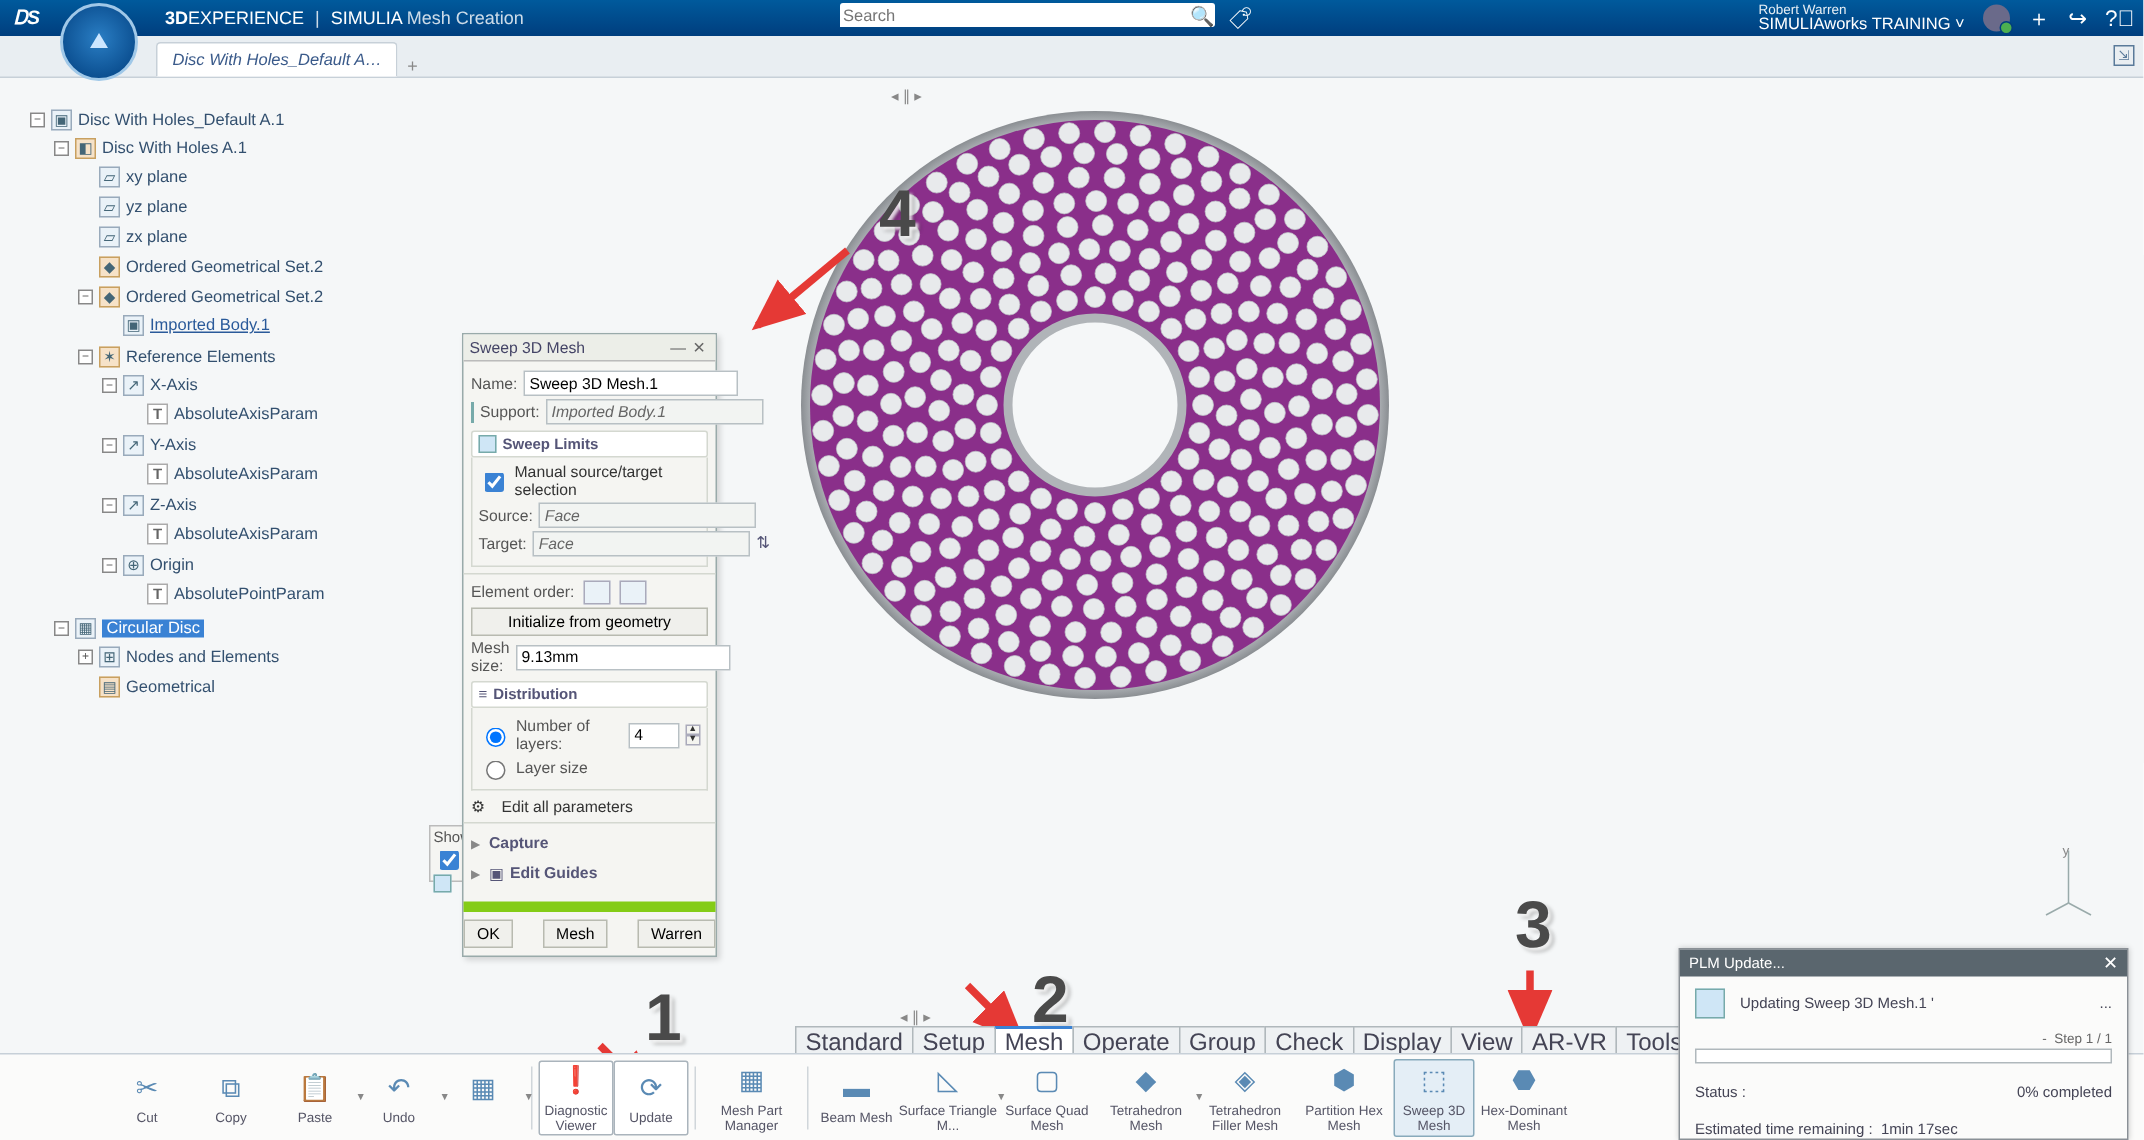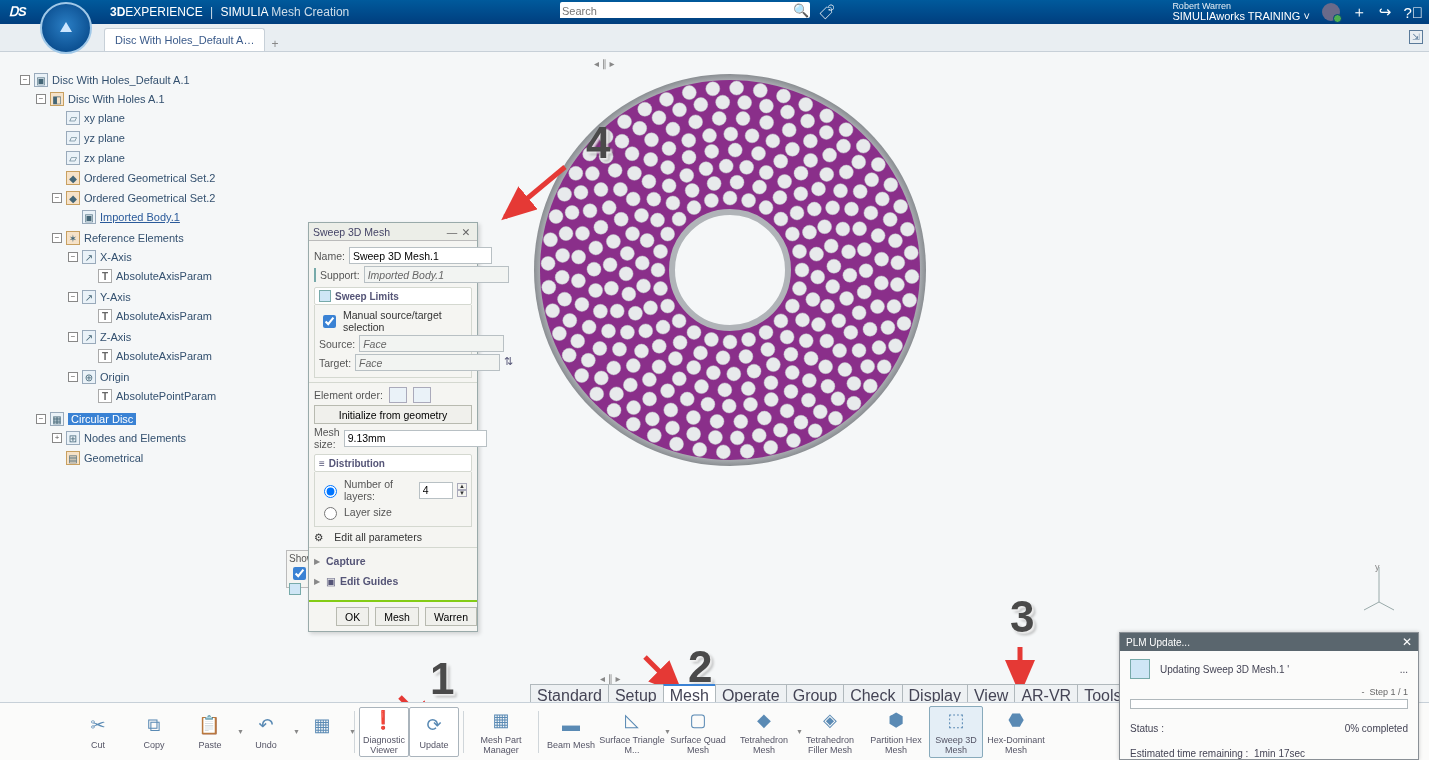--- a/index.html
+++ b/index.html
@@ -19,21 +19,21 @@
 .tag-icon{position:absolute;left:818px;top:4px;color:#fff;font-size:14px;transform:rotate(90deg)}
 .top-right{margin-left:auto;display:flex;align-items:center;gap:12px}
 .top-right .user-block{text-align:left;line-height:1}
 .top-right .user-name{font-size:9px;opacity:.9}
 .top-right .role{font-size:11px}
 .top-right .ico{font-size:15px;cursor:pointer}
 .avatar{width:18px;height:18px;border-radius:50%;background:#6a6a8a;display:inline-block;position:relative}
 .avatar::after{content:"";position:absolute;right:-2px;bottom:-2px;width:7px;height:7px;border-radius:50%;background:#4caf50;border:1px solid #003e7e}
 
 .tabbar{height:28px;background:#e9eef2;border-bottom:1px solid #c7d0d8;display:flex;align-items:flex-end;padding-left:104px;position:relative}
-.doc-tab{height:23px;background:#fff;border:1px solid #c7d0d8;border-bottom:none;border-radius:3px 3px 0 0;padding:3px 10px;font-size:11px;color:#3a5a8a;display:flex;align-items:center}
+.doc-tab{height:23px;background:#fff;border:1px solid #c7d0d8;border-bottom:none;border-radius:3px 3px 0 0;padding:3px 10px;font-size:11px;font-style:italic;color:#3a5a8a;display:flex;align-items:center}
 .tab-plus{margin-left:6px;color:#888;font-size:12px;cursor:pointer}
 .restore-ico{position:absolute;right:6px;top:6px;width:14px;height:14px;border:1px solid #5a7a9a;font-size:9px;text-align:center;line-height:12px;color:#5a7a9a;cursor:pointer}
 
 .main{position:absolute;top:52px;left:0;right:0;bottom:58px;background:#f5f7f8}
 .splitter-mark{position:absolute;left:594px;top:6px;font-size:10px;color:#888}
 .tree-panel{position:absolute;left:4px;top:18px;width:290px}
 .tree ul{list-style:none;margin:0;padding-left:16px}
 .tree li{padding:1px 0;white-space:nowrap}
 .tree .row{display:flex;align-items:center;gap:4px;height:18px}
 .tree .tgl{width:10px;height:10px;border:1px solid #888;font-size:8px;line-height:8px;text-align:center;color:#555;cursor:pointer;background:#fff}
@@ -54,21 +54,21 @@
 .dialog .frow label{color:#555}
 .dialog input[type=text]{border:1px solid #b8c0c4;height:17px;padding:0 3px;font-size:10.5px;flex:1;background:#fff}
 .dialog input[readonly]{background:#f2f4f2;color:#666;font-style:italic}
 .dialog .section-h{background:#fff;border:1px solid #d4d8d0;border-radius:2px;height:18px;display:flex;align-items:center;gap:4px;padding:0 4px;color:#557;font-weight:bold;font-size:10px;margin-top:4px}
 .dialog .section-h .cube{width:12px;height:12px;background:#cfe6f6;border:1px solid #7aa}
 .dialog .section-body{border:1px solid #d4d8d0;border-top:none;padding:4px}
 .dialog .chk{display:flex;align-items:center;gap:4px}
 .dialog .chk input{accent-color:#3a82d4}
 .dialog .swap{width:16px;height:16px;font-size:11px;text-align:center;cursor:pointer;color:#557}
 .dialog .btn{background:#f0f0ec;border:1px solid #b8bab0;height:19px;padding:0 8px;font-size:10.5px;cursor:pointer}
-.dialog .btn-row{display:flex;justify-content:flex-end;gap:6px;padding:5px 0;border-top:2px solid #84cc16;margin-top:4px}
+.dialog .btn-row{display:flex;justify-content:space-between;gap:6px;padding:5px 0;border-top:7px solid #84cc16;margin-top:4px}
 .dialog hr{border:none;border-top:1px solid #d4d8d0;margin:4px -5px}
 .dialog .eo-btn{width:18px;height:16px;border:1px solid #aab;background:#eaf2f8;display:inline-block;margin-left:2px}
 .dialog .collapse-row{display:flex;align-items:center;gap:4px;height:18px;color:#557;cursor:pointer;margin:2px 0}
 .dialog .collapse-row .car{font-size:8px;color:#888;width:8px}
 .dialog .spin{display:flex;flex-direction:column;width:12px}
 .dialog .spin span{height:7px;border:1px solid #aab;font-size:6px;line-height:5px;text-align:center;background:#f4f4f0;cursor:pointer}
 .show-panel{position:absolute;left:286px;top:498px;width:31px;height:38px;background:#f5f5f2;border:1px solid #bbb;padding:2px;font-size:10px;color:#555}
 .show-panel input{accent-color:#3a82d4}
 
 .viewport{position:absolute;left:310px;right:0;top:0;bottom:0}

